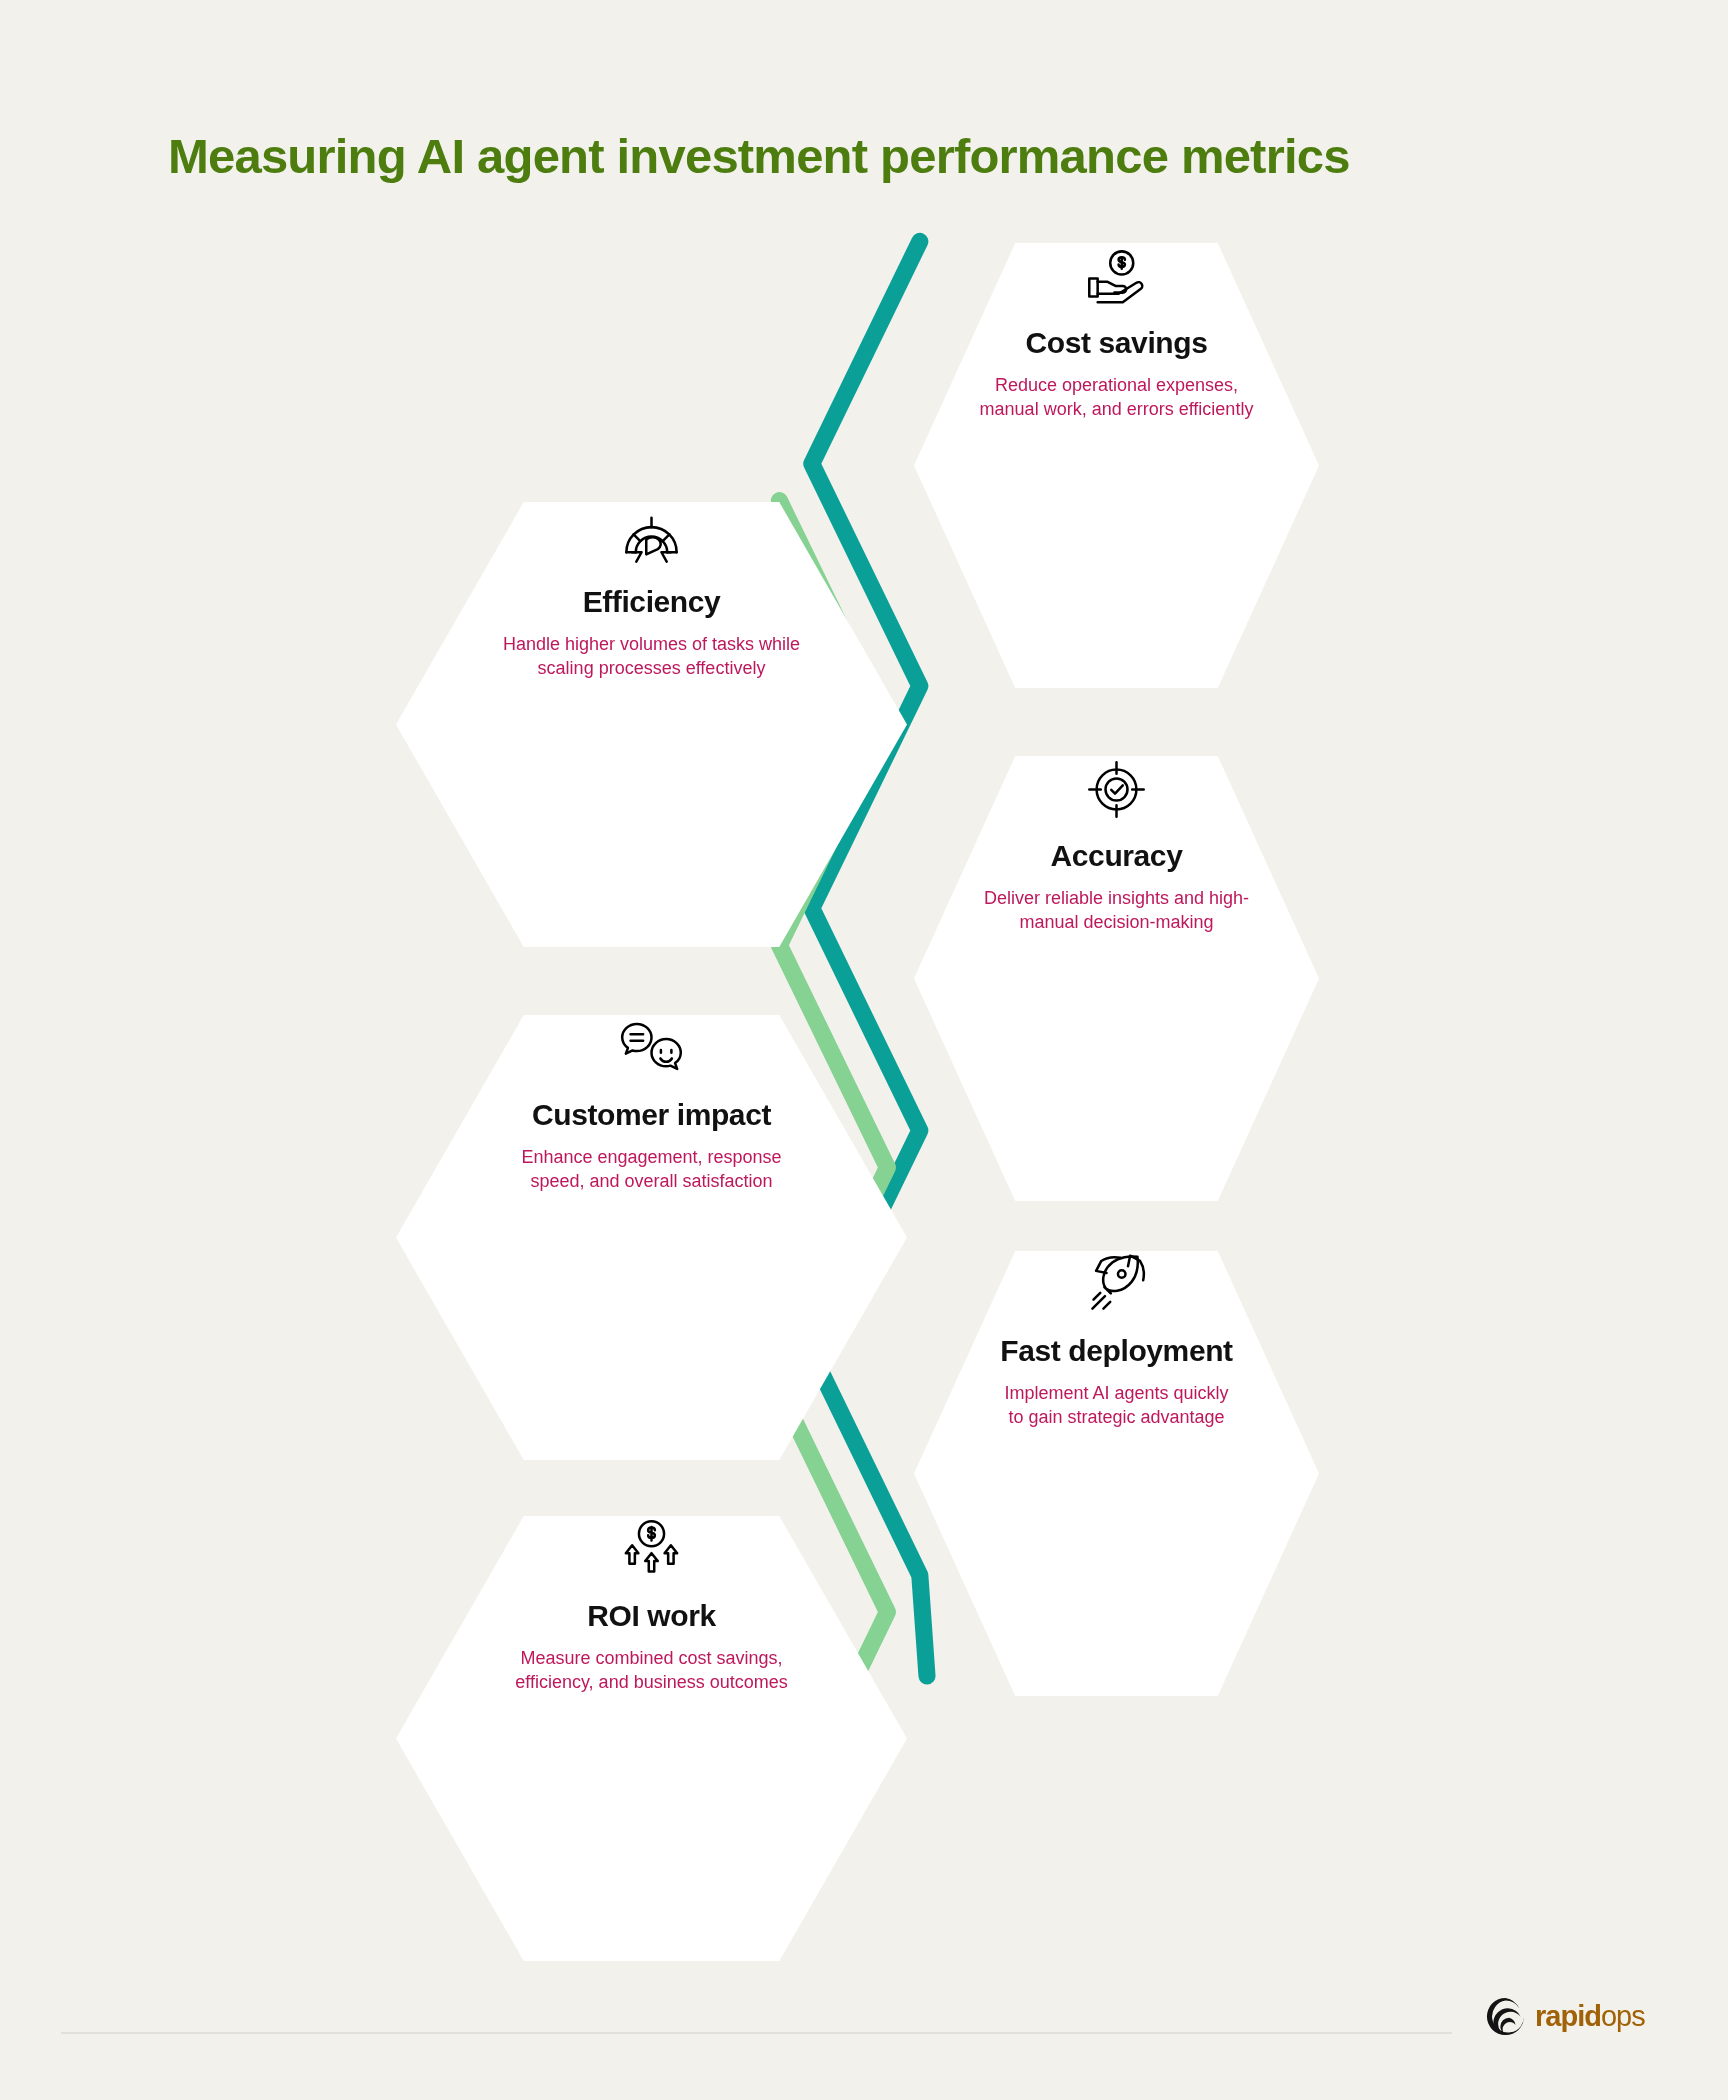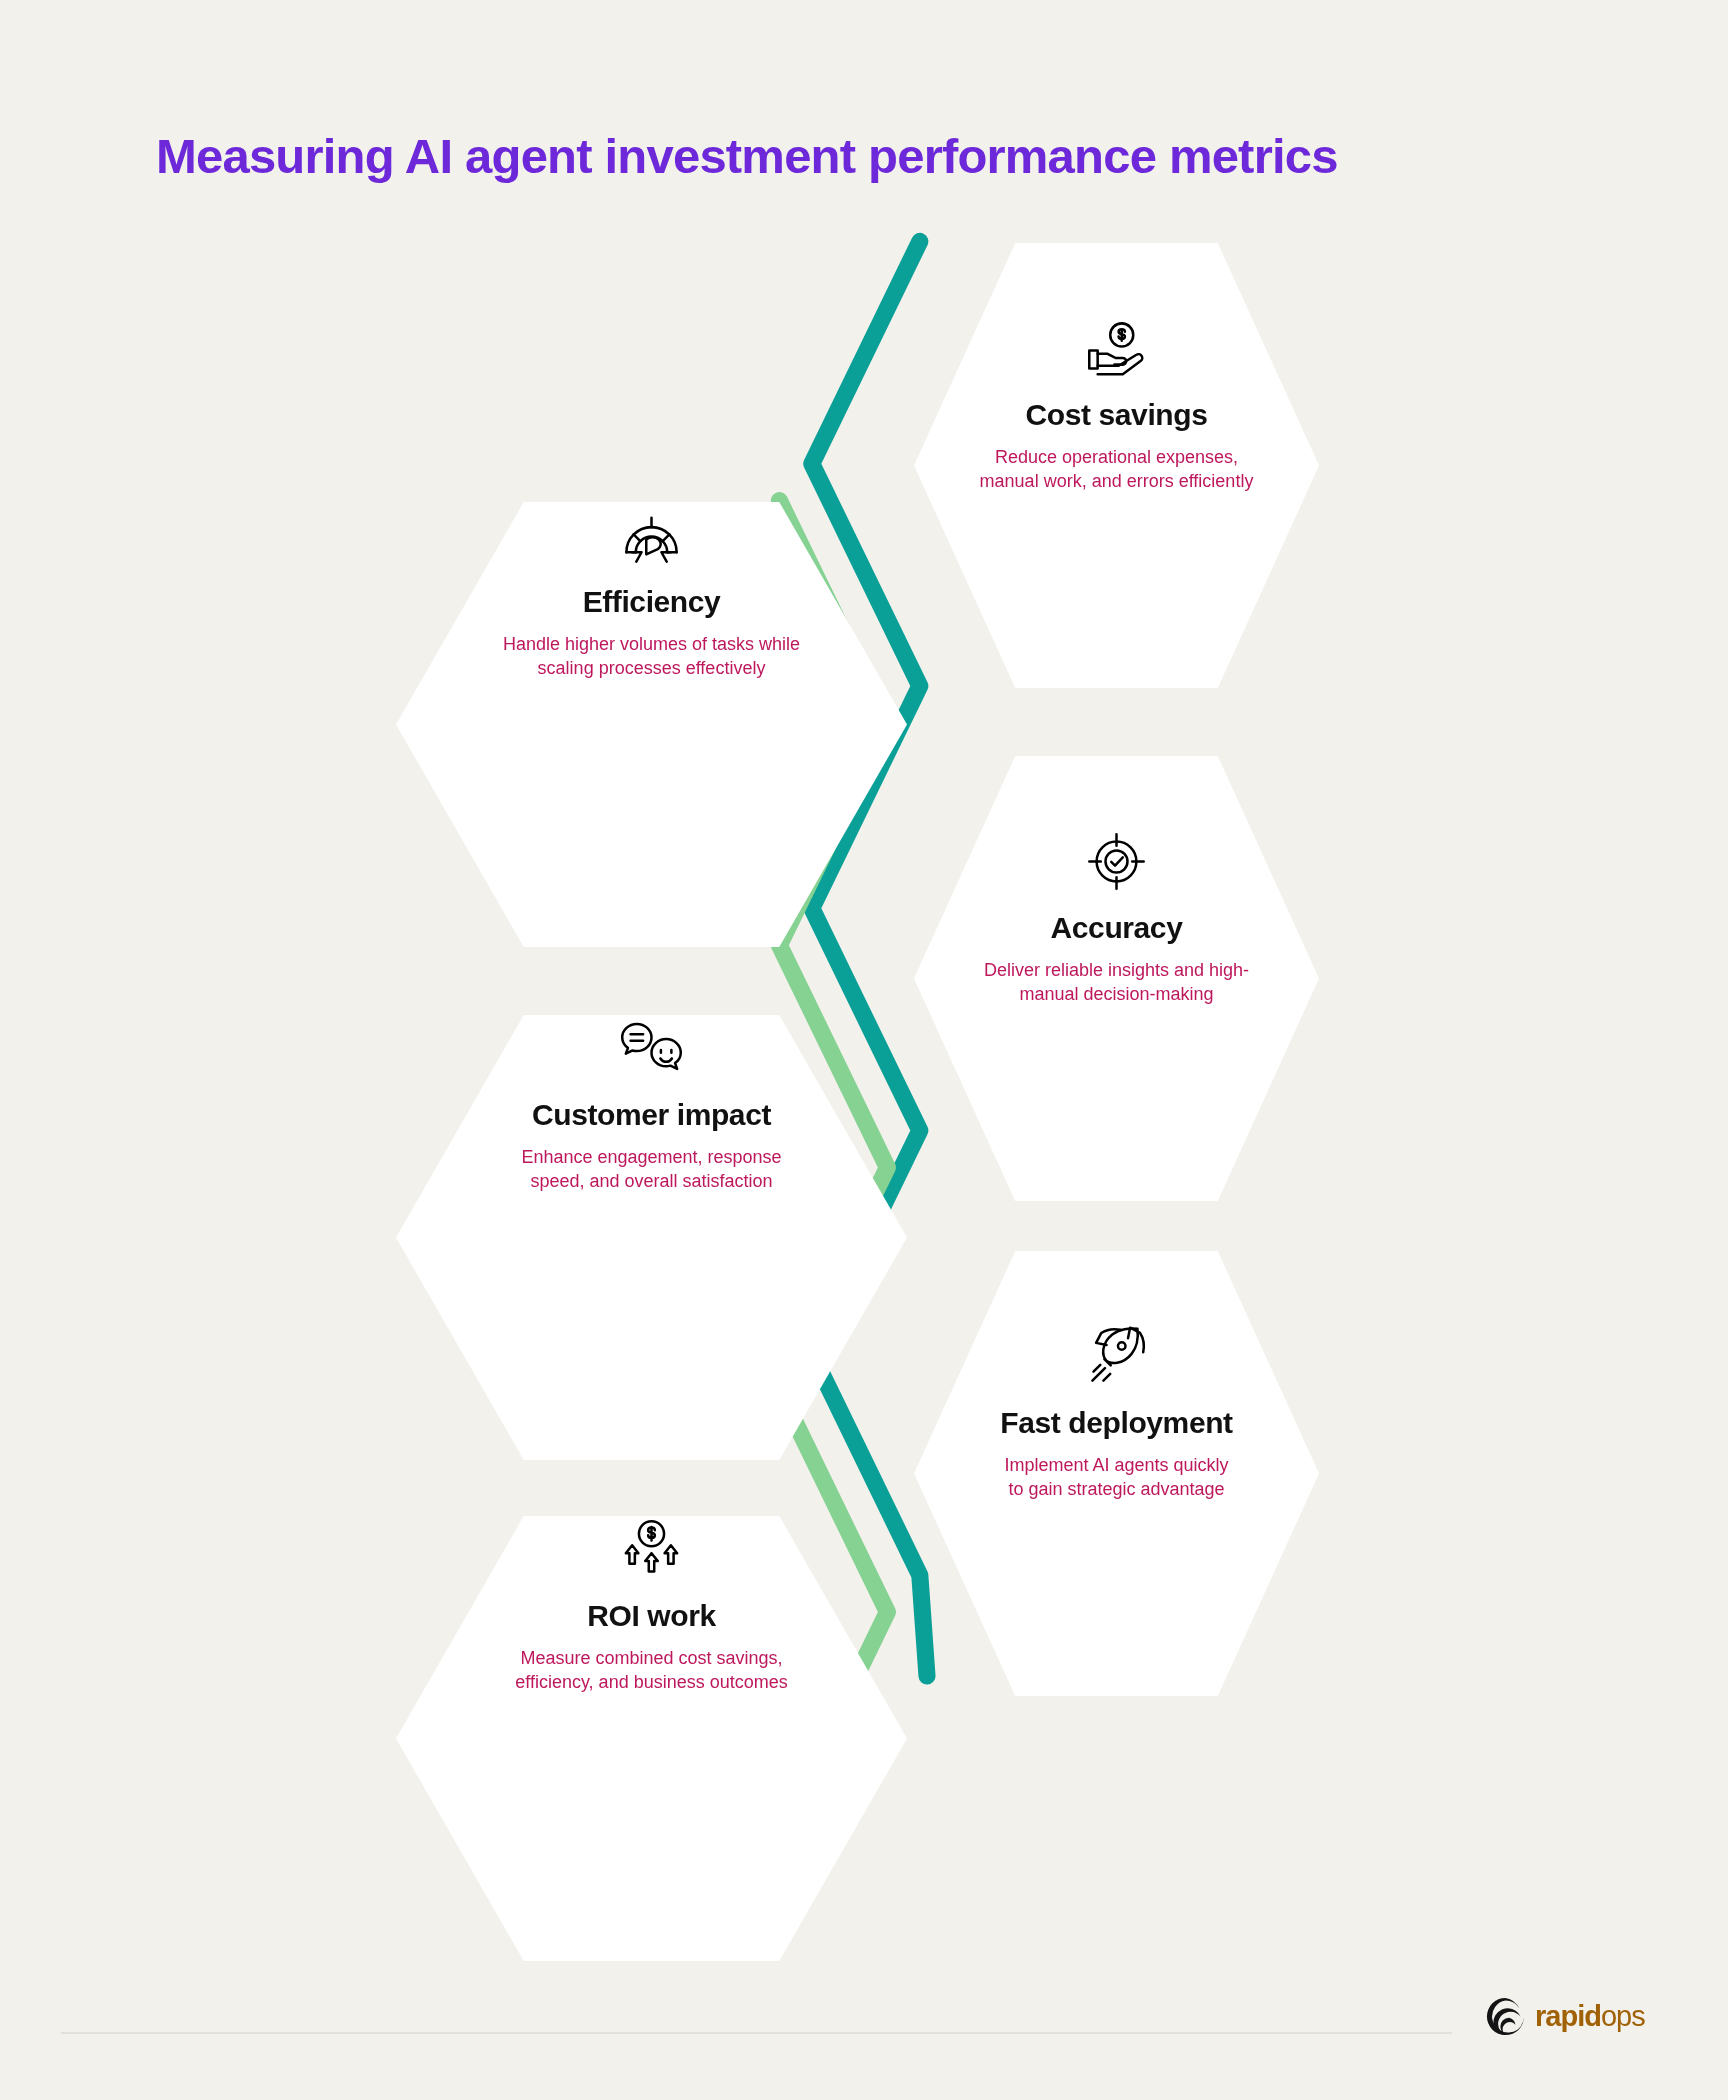--- a/index.html
+++ b/index.html
@@ -9,26 +9,26 @@
   body {
     width: 1728px;
     height: 2101px;
     background: #f2f1ec;
     font-family: "Liberation Sans", sans-serif;
     overflow: hidden;
     position: relative;
   }
   #page-title {
     position: absolute;
-    left: 156px;
+    left: 168px;
     top: 95px;
     font-size: 49px;
     font-weight: 700;
     letter-spacing: -0.8px;
-    color: #6d28d9;
+    color: #4d7c0f;
     white-space: nowrap;
   }
   #diagram {
     position: absolute;
     left: 0;
     top: 0;
     width: 1728px;
     height: 2101px;
   }
   .connector-layer {
@@ -94,21 +94,21 @@
   .hex.left#hex-efficiency     { top: 502px; }
   .hex.left#hex-customer       { top: 1015px; }
   .hex.left#hex-roi            { top: 1516px; }
 
   
   .hex.right {
     left: 914px;
     width: 405px;
     height: 445px;
   }
-  .hex.right .hex-inner { padding-top: 72px; }
+  .hex.right .hex-inner { }
   .hex.right .hex-desc  { max-width: 324px; }
   .hex.right#hex-cost          { top: 243px; }
   .hex.right#hex-accuracy      { top: 756px; }
   .hex.right#hex-fast          { top: 1251px; }
 
   #footer-divider {
     position: absolute;
     left: 61px;
     top: 2032px;
     width: 1391px;

